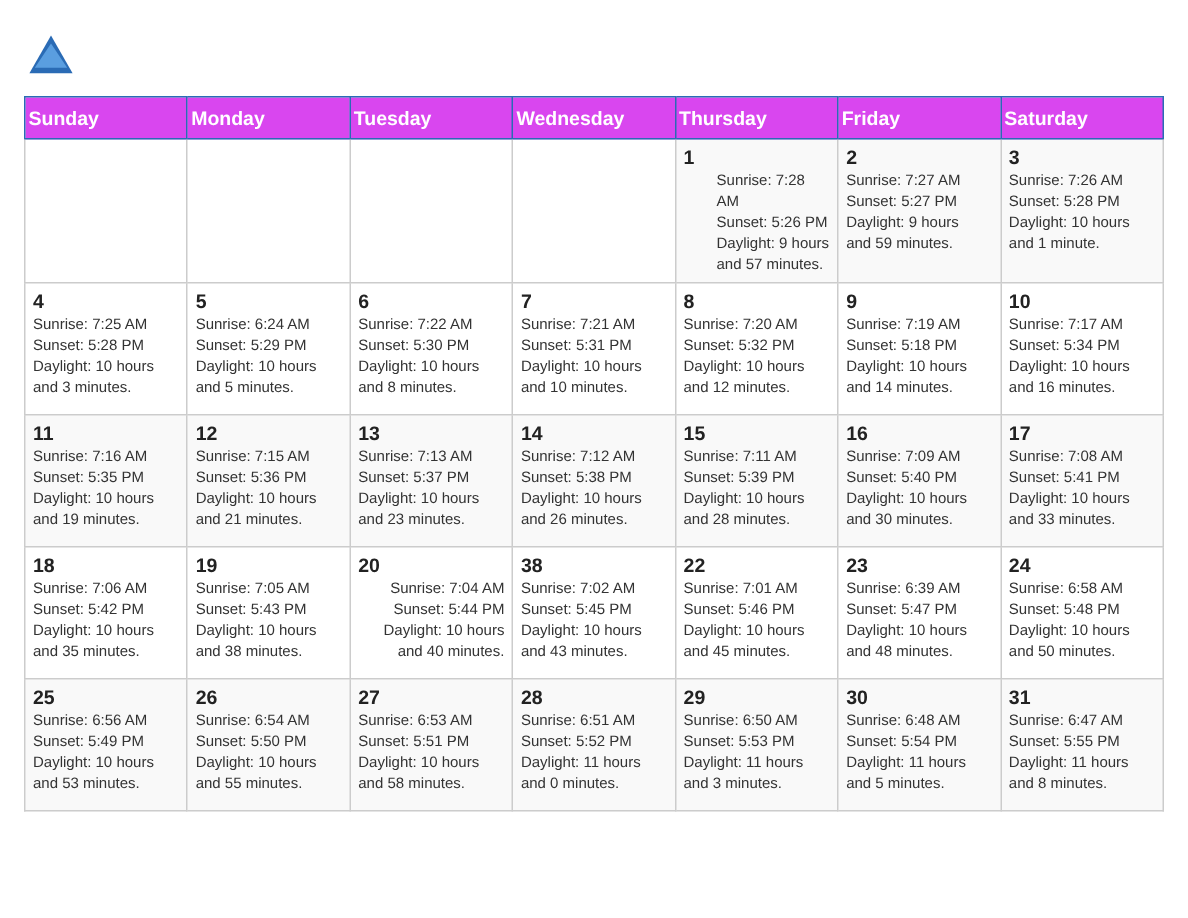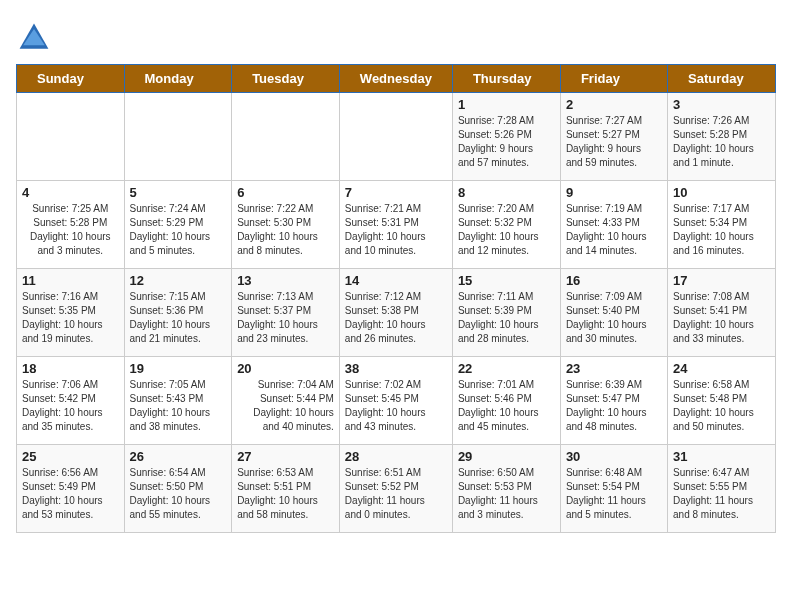--- a/index.html
+++ b/index.html
@@ -53,25 +53,25 @@
     .location {
       font-size: 15px;
       color: #444;
     }
     .calendar {
       width: 100%;
       border-collapse: collapse;
       border: 1px solid #ccc;
     }
     .calendar th {
-      background: #a16207;
+      background: #d946ef;
       color: #fff;
       font-size: 13px;
       font-weight: bold;
-      padding: 6px 20px;
+      padding: 6px 2px;
       text-align: left;
       border: 1px solid #2a6bb5;
     }
     .calendar td {
       vertical-align: top;
       border: 1px solid #ccc;
       padding: 4px 5px;
       width: calc(100% / 7);
       min-height: 80px;
       font-size: 10.5px;
@@ -137,21 +137,21 @@
       </tr>
   </thead>
   <tbody id="calendar-body">
   <tr class="week-row">
         <td class="empty-cell"></td>
         <td class="empty-cell"></td>
         <td class="empty-cell"></td>
         <td class="empty-cell"></td>
         <td>
           <span class="day-num">1</span>
-          <div class="day-info" style="white-space: pre-line;">Sunrise: 7:28 AM
+          <div class="day-info" style="white-space: pre-line; margin-left: 22px;">Sunrise: 7:28 AM
 Sunset: 5:26 PM
 Daylight: 9 hours
 and 57 minutes.</div>
         </td>
         <td>
           <span class="day-num">2</span>
           <div class="day-info" style="white-space: pre-line;">Sunrise: 7:27 AM
 Sunset: 5:27 PM
 Daylight: 9 hours
 and 59 minutes.</div>
@@ -160,28 +160,28 @@
           <span class="day-num">3</span>
           <div class="day-info" style="white-space: pre-line;">Sunrise: 7:26 AM
 Sunset: 5:28 PM
 Daylight: 10 hours
 and 1 minute.</div>
         </td>
       </tr>
       <tr class="week-row">
         <td>
           <span class="day-num">4</span>
-          <div class="day-info" style="white-space: pre-line; text-align: center;">Sunrise: 7:25 AM
+          <div class="day-info" style="white-space: pre-line;">Sunrise: 7:25 AM
 Sunset: 5:28 PM
 Daylight: 10 hours
 and 3 minutes.</div>
         </td>
         <td>
           <span class="day-num">5</span>
-          <div class="day-info" style="white-space: pre-line;">Sunrise: 7:24 AM
+          <div class="day-info" style="white-space: pre-line;">Sunrise: 6:24 AM
 Sunset: 5:29 PM
 Daylight: 10 hours
 and 5 minutes.</div>
         </td>
         <td>
           <span class="day-num">6</span>
           <div class="day-info" style="white-space: pre-line;">Sunrise: 7:22 AM
 Sunset: 5:30 PM
 Daylight: 10 hours
 and 8 minutes.</div>
@@ -196,21 +196,21 @@
         <td>
           <span class="day-num">8</span>
           <div class="day-info" style="white-space: pre-line;">Sunrise: 7:20 AM
 Sunset: 5:32 PM
 Daylight: 10 hours
 and 12 minutes.</div>
         </td>
         <td>
           <span class="day-num">9</span>
           <div class="day-info" style="white-space: pre-line;">Sunrise: 7:19 AM
-Sunset: 4:33 PM
+Sunset: 5:18 PM
 Daylight: 10 hours
 and 14 minutes.</div>
         </td>
         <td>
           <span class="day-num">10</span>
           <div class="day-info" style="white-space: pre-line;">Sunrise: 7:17 AM
 Sunset: 5:34 PM
 Daylight: 10 hours
 and 16 minutes.</div>
         </td>

